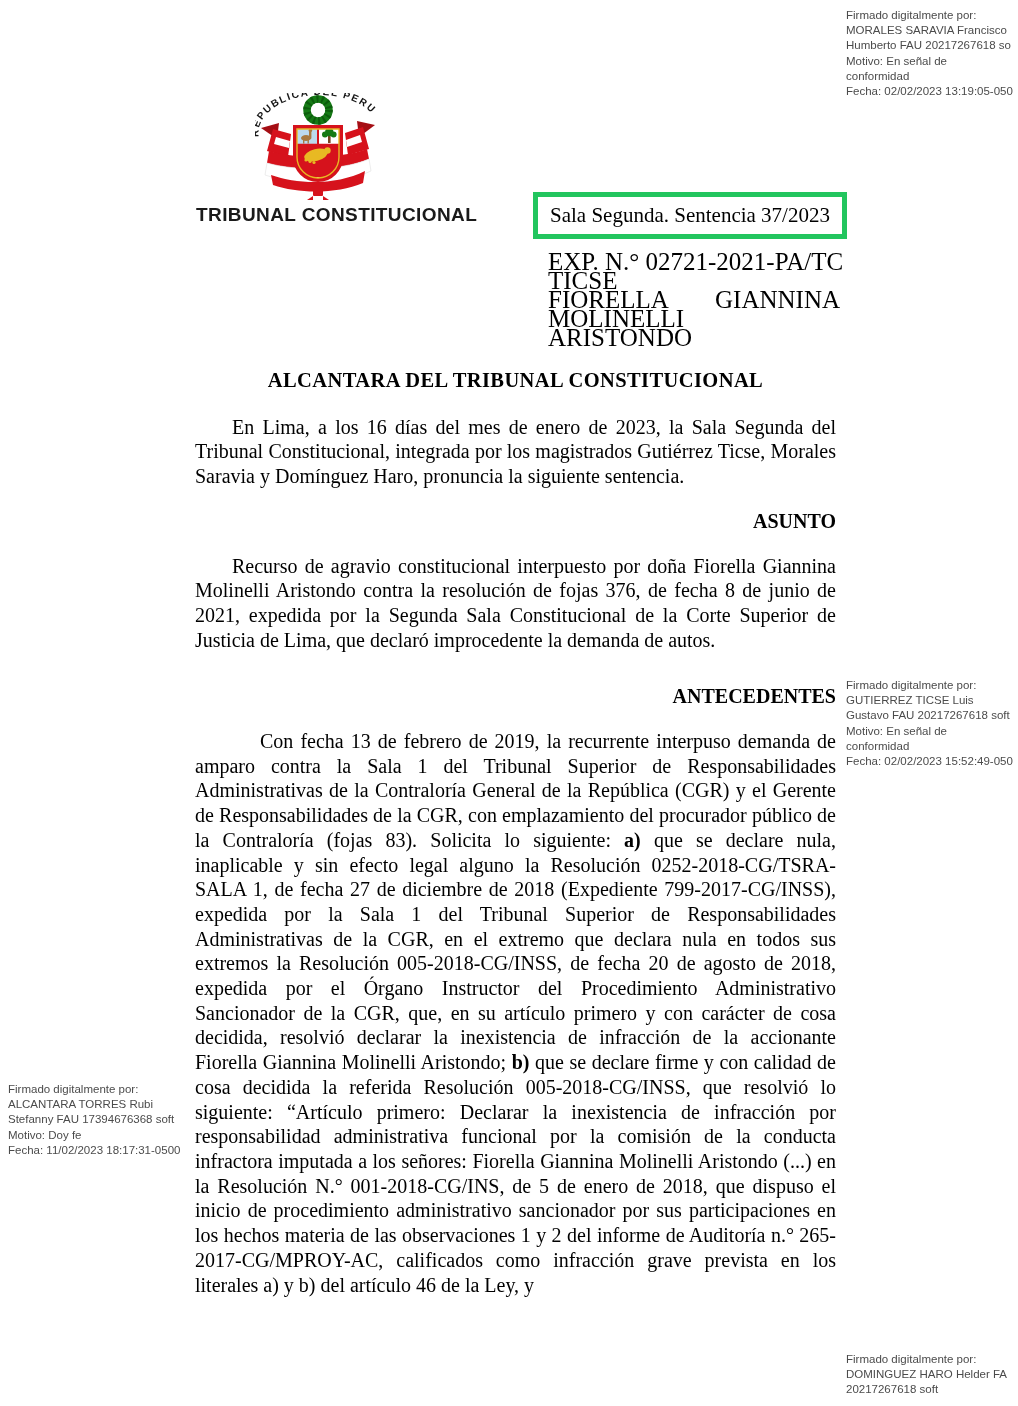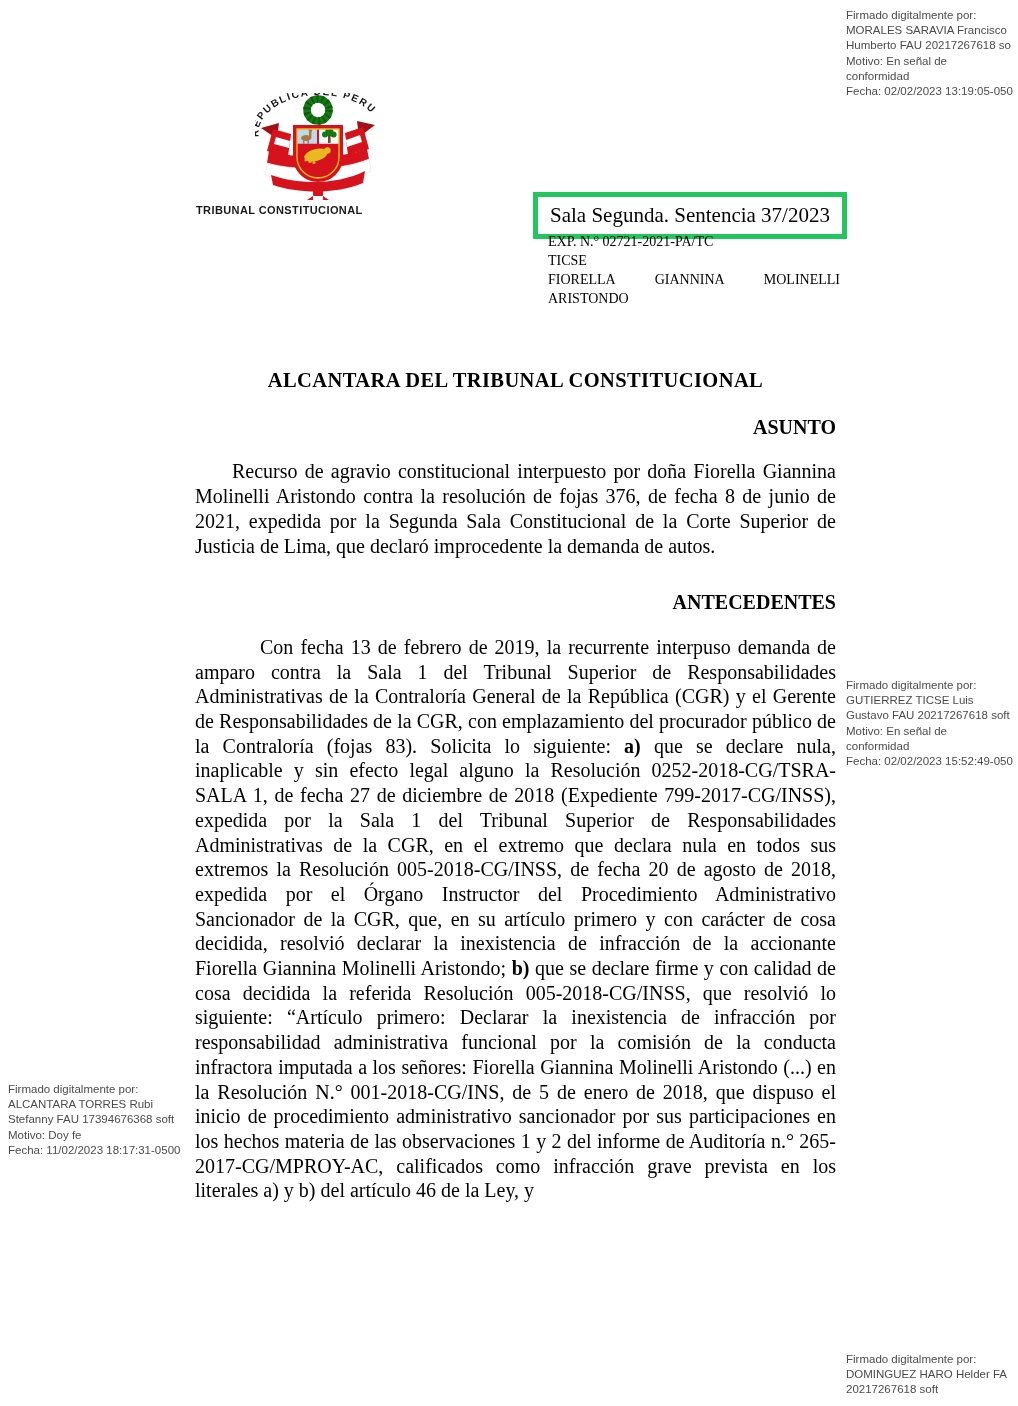--- a/index.html
+++ b/index.html
@@ -25,34 +25,34 @@
   .sig-top-right    { left: 846px; top: 8px;    }
   .sig-right-middle { left: 846px; top: 678px;  }
   .sig-left         { left: 8px;   top: 1082px; }
   .sig-bottom-right { left: 846px; top: 1352px; }
 
   
   .emblem { position: absolute; left: 255px; top: 93px; }
   .institution {
     position: absolute; left: 196px; top: 204px;
     font-family: "Liberation Sans", sans-serif;
-    font-weight: bold; font-size: 11px; letter-spacing: 0.4px;
+    font-weight: bold; font-size: 19px; letter-spacing: 0.4px;
     color: #1a1a1a;
   }
   .case-box {
     position: absolute; left: 533px; top: 192px;
     width: 304px; height: 37px;
     border: 5px solid #22c55e;
     display: flex; align-items: center; justify-content: center;
     font-size: 21px;
   }
   .exp-block {
-    position: absolute; left: 548px; top: 232px;
+    position: absolute; left: 548px; top: 252px;
     width: 292px;
-    font-size: 14px; line-height: 19px;
+    font-size: 25px; line-height: 19px;
   }
   .exp-line { white-space: nowrap; }
   .exp-line.stretch { text-align: justify; text-align-last: justify; white-space: normal; }
 
   
   .main {
     position: absolute; left: 195px; top: 368px;
     width: 641px;
     font-size: 20px; line-height: 24.7px;
     text-align: justify;
@@ -186,19 +186,20 @@
 <div class="exp-block">
   <div class="exp-line">EXP. N.° 02721-2021-PA/TC</div>
   <div class="exp-line">TICSE</div>
   <div class="exp-line stretch">FIORELLA GIANNINA MOLINELLI</div>
   <div class="exp-line">ARISTONDO</div>
 </div>
 
 <div class="main">
   <h1 class="doc-title">ALCANTARA DEL TRIBUNAL CONSTITUCIONAL</h1>
 
+  <p class="para">En Lima, a los 16 días del mes de enero de 2023, la Sala Segunda del Tribunal Constitucional, integrada por los magistrados Gutiérrez Ticse, Morales Saravia y Domínguez Haro, pronuncia la siguiente sentencia.</p>
 
   <h2 class="heading" style="font-size:20px;">ASUNTO</h2>
   <p class="para asunto-para">Recurso de agravio constitucional interpuesto por doña Fiorella Giannina Molinelli Aristondo contra la resolución de fojas 376, de fecha 8 de junio de 2021, expedida por la Segunda Sala Constitucional de la Corte Superior de Justicia de Lima, que declaró improcedente la demanda de autos.</p>
 
   <h2 class="heading" style="font-size:20px;margin-top:32px;">ANTECEDENTES</h2>
   <p class="para ante-para"><span>Con fecha 13 de febrero de 2019, la recurrente interpuso demanda de amparo contra la Sala 1 del Tribunal Superior de Responsabilidades Administrativas de la Contraloría General de la República (CGR) y el Gerente de Responsabilidades de la CGR, con emplazamiento del procurador público de la Contraloría (fojas 83). Solicita lo siguiente: </span><b>a)</b><span> que se declare nula, inaplicable y sin efecto legal alguno la Resolución 0252-2018-CG/TSRA-SALA 1, de fecha 27 de diciembre de 2018 (Expediente 799-2017-CG/INSS), expedida por la Sala 1 del Tribunal Superior de Responsabilidades Administrativas de la CGR, en el extremo que declara nula en todos sus extremos la Resolución 005-2018-CG/INSS, de fecha 20 de agosto de 2018, expedida por el Órgano Instructor del Procedimiento Administrativo Sancionador de la CGR, que, en su artículo primero y con carácter de cosa decidida, resolvió declarar la inexistencia de infracción de la accionante Fiorella Giannina Molinelli Aristondo; </span><b>b)</b><span> que se declare firme y con calidad de cosa decidida la referida Resolución 005-2018-CG/INSS, que resolvió lo siguiente: “Artículo primero: Declarar la inexistencia de infracción por responsabilidad administrativa funcional por la comisión de la conducta infractora imputada a los señores: Fiorella Giannina Molinelli Aristondo (...) en la Resolución N.° 001-2018-CG/INS, de 5 de enero de 2018, que dispuso el inicio de procedimiento administrativo sancionador por sus participaciones en los hechos materia de las observaciones 1 y 2 del informe de Auditoría n.° 265-2017-CG/MPROY-AC, calificados como infracción grave prevista en los literales a) y b) del artículo 46 de la Ley, y</span></p>
 </div>
 
 </body></html>

